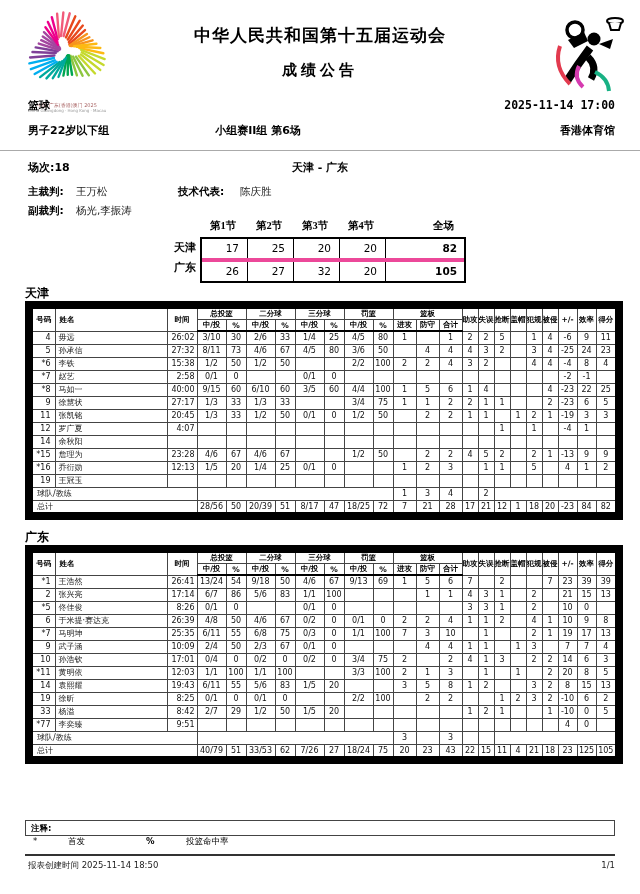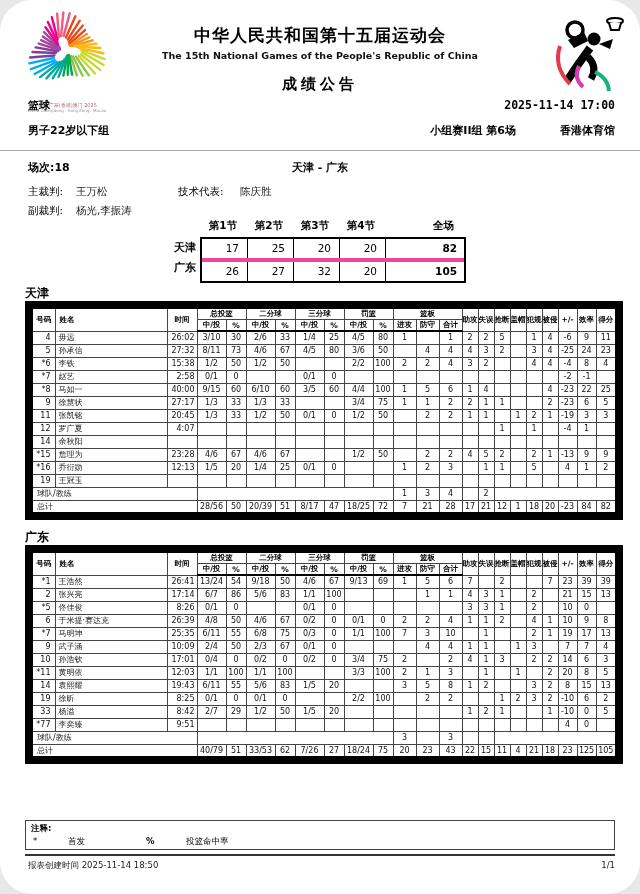--- a/index.html
+++ b/index.html
@@ -1,38 +1,38 @@
 <!DOCTYPE html>
 <html><head>
 <meta charset="utf-8">
 <style>
   * { margin:0; padding:0; box-sizing:border-box; }
   html,body { background:#e8e8e8; }
   #page { position:relative; width:640px; height:894px; background:#fff;
           font-family:"DejaVu Sans","Liberation Sans",sans-serif; color:#000; overflow:hidden;
-          margin:0 auto;border-radius:32px; }
+          margin:0 auto; }
   .abs { position:absolute; }
 
   
   .title-cn { font-size:17px; font-weight:bold; text-align:center; letter-spacing:1px; }
   .title-en { font-size:9.5px; font-weight:bold; text-align:center; margin-top:3px; color:#111; }
   .bulletin { font-size:15px; font-weight:bold; text-align:center; letter-spacing:4px; margin-top:14px; }
   .logo-cap { font-size:5px; color:#a66; text-align:center; line-height:6px; white-space:nowrap; }
   .logo-cap2 { font-size:4px; color:#999; text-align:center; line-height:5px; white-space:nowrap; }
   .b11 { font-size:11px; font-weight:bold; }
   .datetime { font-family:"DejaVu Sans Mono","Liberation Mono",monospace; font-size:11.5px; font-weight:bold; }
   .hr1 { left:0; top:150px; width:640px; height:1px; background:#aaa; }
 
-  .reflbl { font-size:10.5px; font-weight:normal; }
+  .reflbl { font-size:10.5px; font-weight:bold; }
   .refval { font-size:10.5px; color:#222; }
 
   
   #qwrap { left:158px; top:219px; width:312px; height:64px; }
   .qhead { display:flex; height:17px; }
-  .qh { width:46px; text-align:center; font-size:10.5px; font-weight:bold; }
+  .qh { width:46px; text-align:center; font-size:10.5px; font-weight:bold;font-family:Liberation Serif, serif; }
   .qh.sp { width:42px; }
   .qh.total { width:80px; text-align:right; padding-right:10px; }
   .qteamcol { position:absolute; left:0; top:19px; width:38px; }
   .qteam { height:20px; line-height:20px; font-size:11px; font-weight:bold; text-align:right; }
   .qbox { position:absolute; left:42px; top:18px; border:2px solid #000; width:266px; }
   .qrow { display:flex; }
   .qrow + .qrow { border-top:4px solid #ec4899; }
   .qcell { width:46px; height:19px; line-height:19px; font-size:10.5px; text-align:right;
            padding-right:8px; border-right:1px solid #000; }
   .qcell.total { width:78px; border-right:none; font-weight:bold; padding-right:7px; }
@@ -46,21 +46,21 @@
                          overflow:hidden; white-space:nowrap; color:#111; }
   .stats th { font-size:7.5px; font-weight:bold; height:11px; color:#000; }
   .stats thead tr:last-child th { border-bottom:2px solid #000; }
   .stats th.nmh { text-align:left; padding-left:4px; }
   .stats td.no { text-align:right; padding-right:4px; }
   .stats td.nm { text-align:left; padding-left:3px; color:#222; }
   .stats td.tm { text-align:right; padding-right:2px; }
   .stats td.lab { text-align:left; padding-left:4px; color:#222; }
 
   
-  #notebox { left:25px; top:820px; width:590px; height:30px; border:1px solid #444;text-align:center; }
+  #notebox { left:25px; top:820px; width:590px; height:16px; border:1px solid #444;text-align:center; }
   .noteline { position:absolute; font-size:8.5px; }
   .fline { left:25px; top:854px; width:590px; height:2px; background:#333; }
   .foot { font-size:8.5px; color:#222; }
 </style>
 </head>
 <body>
 
 <div id="page">
 
   <div class="abs" style="left:14px; top:8px; width:106px;">
@@ -105,21 +105,20 @@
         <line x1="44.92766112561732" y1="29.230173152512563" x2="43.132615395650646" y2="5.729455402224609" stroke="#f15a7a" stroke-width="2.4" stroke-linecap="round"></line>
         <line x1="47.058283576875" y1="28.007683861626845" x2="49.372016774842095" y2="4.368238385706356" stroke="#f15a7a" stroke-width="2.4" stroke-linecap="round"></line>
         <line x1="49.60386771218865" y1="28.081702847391796" x2="55.71555368932443" y2="5.3184229828639715" stroke="#f15a7a" stroke-width="2.4" stroke-linecap="round"></line>
       </svg>
     <div class="logo-cap">中国·广东(香港)澳门 2025</div>
     <div class="logo-cap2">China Guangdong · Hong Kong · Macau</div>
   </div>
 
   <div class="abs" style="left:125px; top:24px; width:390px;">
     <div class="title-cn">中华人民共和国第十五届运动会</div>
-    <div class="title-en">The 15th National Games of the People's Republic of China</div>
     <div class="bulletin">成绩公告</div>
   </div>
 
   <div class="abs" style="left:538px; top:12px;">
     <svg width="92" height="84" viewBox="0 0 92 84">
       <ellipse cx="77" cy="9" rx="8" ry="3" fill="none" stroke="#000" stroke-width="2"></ellipse>
       <path d="M71 11 L73 18 L81 18 L83 11" fill="#fff" stroke="#000" stroke-width="2"></path>
       <circle cx="37" cy="18" r="8" fill="#fff" stroke="#000" stroke-width="3.5"></circle>
       <path d="M30 28 L46 20 L50 29 L36 36 Z" fill="#000"></path>
       <circle cx="56" cy="27" r="6.5" fill="#000"></circle>
@@ -129,21 +128,21 @@
       <path d="M22 34 Q15 55 32 72" stroke="#e23a4e" stroke-width="4" fill="none"></path>
       <path d="M41 54 Q35 66 45 75" stroke="#d63bb0" stroke-width="4" fill="none"></path>
       <path d="M57 60 Q70 66 71 79" stroke="#18b184" stroke-width="4" fill="none"></path>
     </svg>
   </div>
 
   <div class="abs b11" style="left:28px; top:98px;">篮球</div>
   <div class="abs datetime" style="right:25px; top:98px;">2025-11-14 17:00</div>
 
   <div class="abs b11" style="left:28px; top:123px;">男子22岁以下组</div>
-  <div class="abs b11" style="left:0; top:123px; width:516px; text-align:right;">小组赛II组  第6场</div>
+  <div class="abs b11" style="left:0; top:123px; width:516px; text-align:center;">小组赛II组  第6场</div>
   <div class="abs b11" style="right:25px; top:123px;">香港体育馆</div>
 
   <div class="abs hr1"></div>
 
   <div class="abs b11" style="left:28px; top:160px;">场次:18</div>
   <div class="abs b11" style="left:0; top:160px; width:640px; text-align:center;">天津  -  广东</div>
 
   <div class="abs reflbl" style="left:28px; top:185px;">主裁判:</div>
   <div class="abs refval" style="left:76px; top:185px;">王万松</div>
   <div class="abs reflbl" style="left:178px; top:185px;">技术代表:</div>

